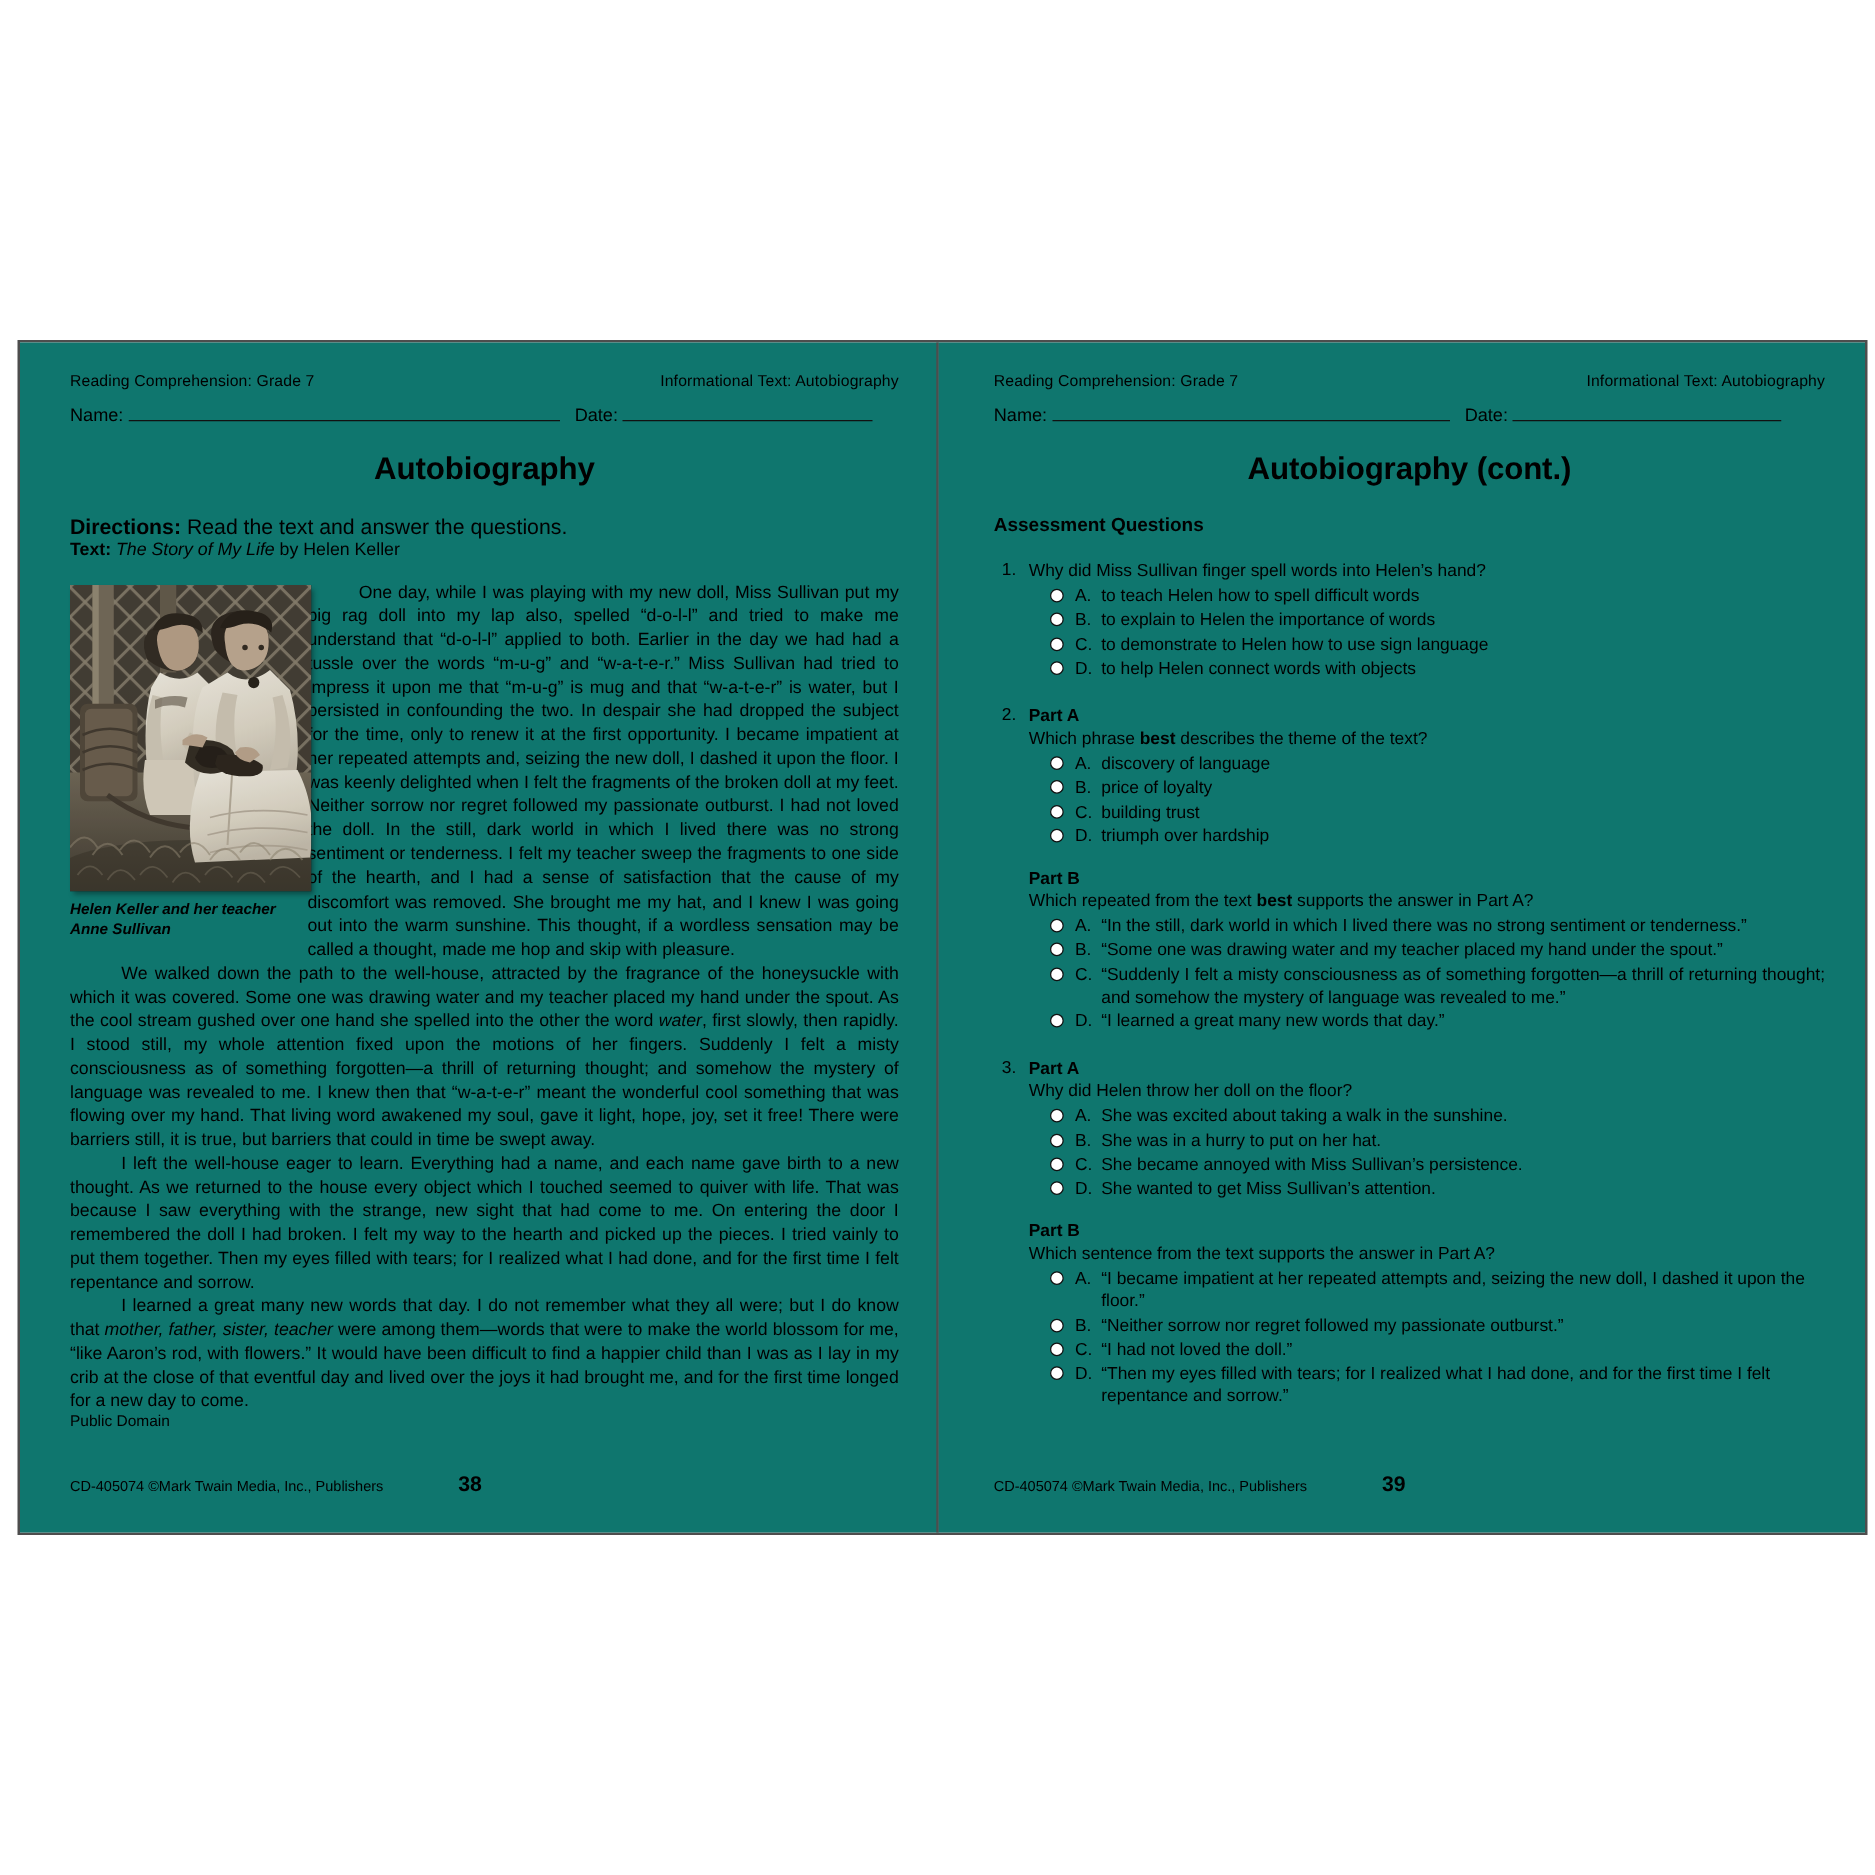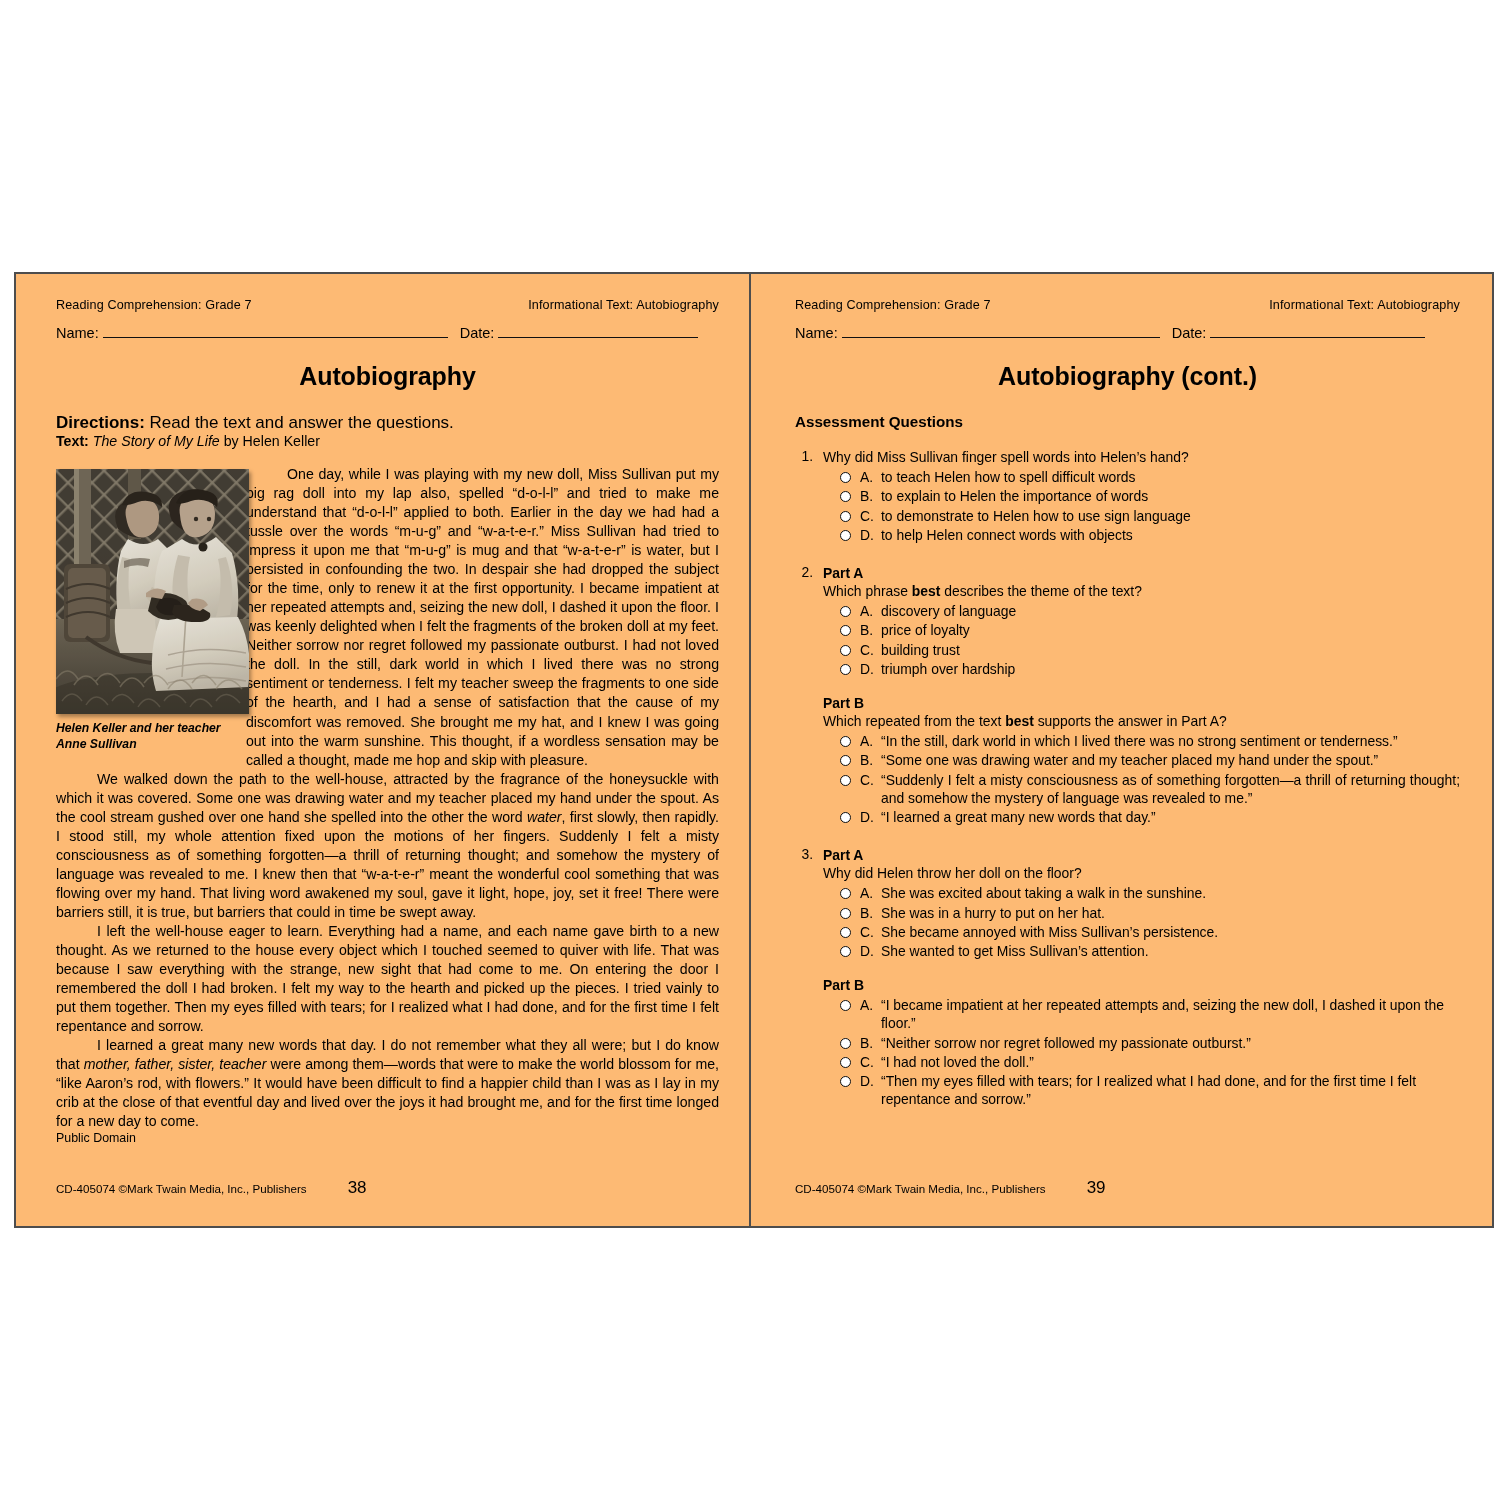--- a/index.html
+++ b/index.html
@@ -24,21 +24,21 @@
     display: flex;
     box-sizing: border-box;
     border: 2px solid #4d4d4d;
     background: #ffffff;
   }
 
   .page {
     position: relative;
     box-sizing: border-box;
     height: 100%;
-    background: #fdba74;
+    background: #0f766e;
   }
   .page-left {
     width: 735px;
     border-right: 2px solid #4d4d4d;
     padding: 24px 30px 0 40px;
   }
   .page-right {
     width: 741px;
     padding: 24px 32px 0 44px;
   }
@@ -142,23 +142,23 @@
     position: absolute;
     left: 40px;
     right: 30px;
     bottom: 28px;
     display: flex;
     align-items: baseline;
     font-size: 11.6px;
   }
   .page-right .footer { left: 44px; right: 32px; }
   .footer .fnum {
-    margin-left: 41px;
+    margin-left: 60px;
     font-size: 17px;
-    font-weight: normal;
+    font-weight: bold;
   }
 
   
   .sec-title {
     margin-top: 22px;
     font-size: 15.2px;
     font-weight: bold;
   }
   .qlist { margin-top: 18px; }
   .qitem { display: flex; margin-bottom: 20px; }
@@ -479,20 +479,21 @@
             </div>
             <div class="choice">
               <span class="bubble"></span>
               <span class="ltr">D.</span>
               <span class="ctext nojust">She wanted to get Miss Sullivan’s attention.</span>
             </div>
           </div>
 
           <div class="part-block">
             <div class="part-label">Part B</div>
+            <div class="qstem">Which sentence from the text supports the answer in Part A?</div>
             <div class="choices">
               <div class="choice">
                 <span class="bubble"></span>
                 <span class="ltr">A.</span>
                 <span class="ctext nojust">“I became impatient at her repeated attempts and, seizing the new doll, I dashed it upon the floor.”</span>
               </div>
               <div class="choice">
                 <span class="bubble"></span>
                 <span class="ltr">B.</span>
                 <span class="ctext nojust">“Neither sorrow nor regret followed my passionate outburst.”</span>

